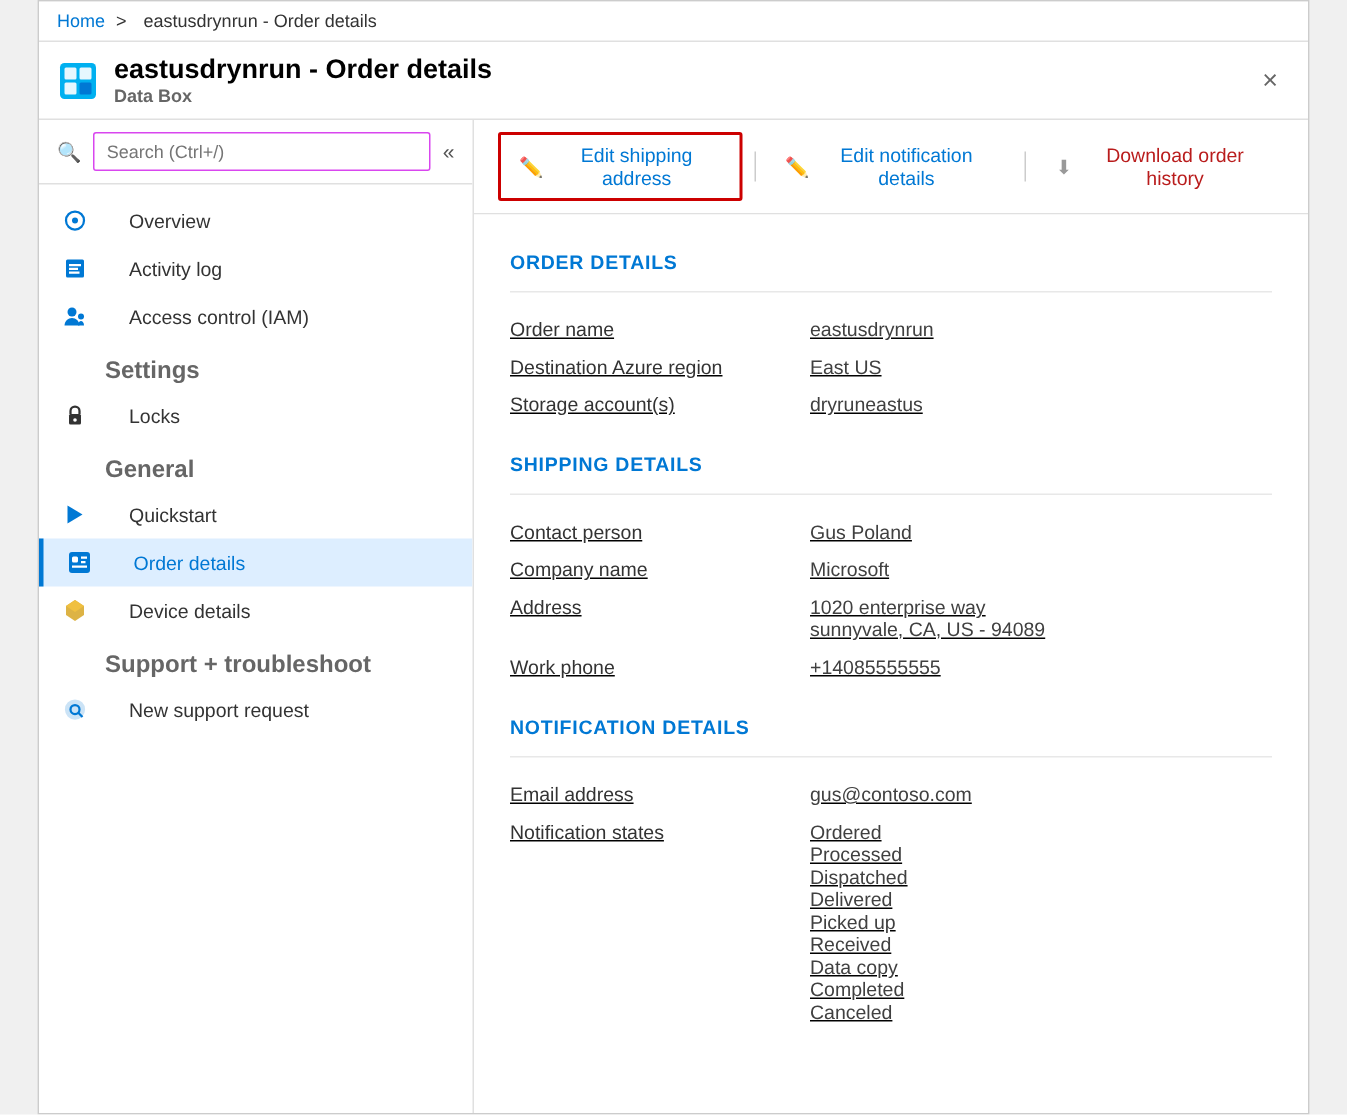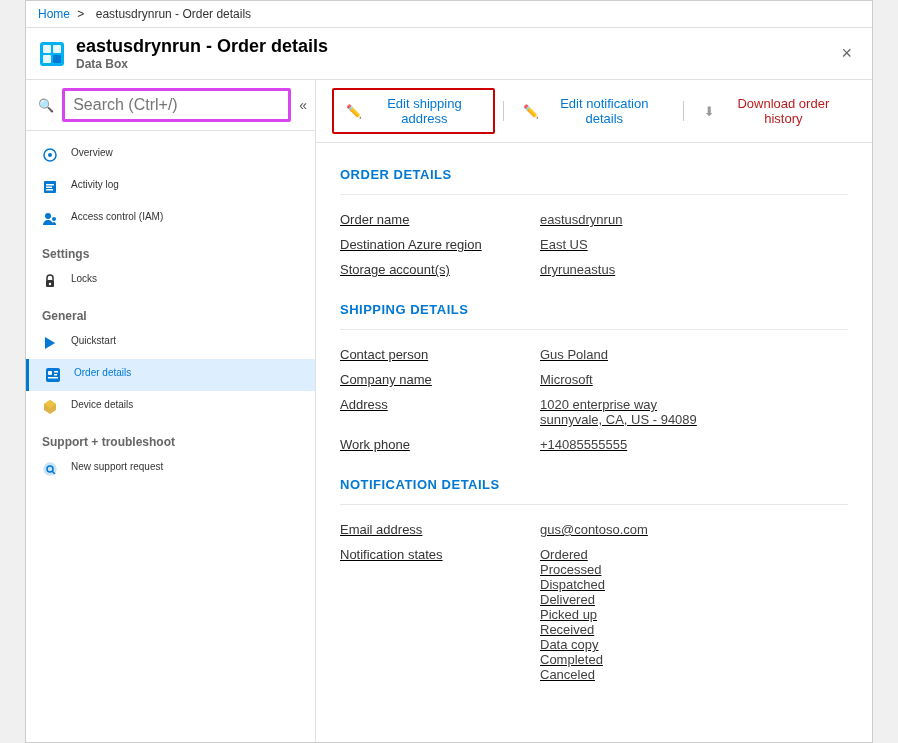--- a/index.html
+++ b/index.html
@@ -90,58 +90,59 @@
     }
     .sidebar-search {
       padding: 8px 12px;
       border-bottom: 1px solid #e0e0e0;
       display: flex;
       align-items: center;
       gap: 8px;
     }
     .sidebar-search input {
       flex: 1;
-      border: 3px solid #d946ef;
+      border: 1px solid #d946ef;
       padding: 5px 8px;
-      font-size: 16px;
+      font-size: 12px;
       outline: none;
       border-radius: 2px;
       color: #555;
     }
     .sidebar-collapse {
       cursor: pointer;
       color: #555;
       font-size: 14px;
       flex-shrink: 0;
     }
     .sidebar-nav {
       padding: 8px 0;
       flex: 1;
     }
     .nav-item {
       display: flex;
-      align-items: flex-start;
+      align-items: flex-end;
       padding: 8px 16px;
       cursor: pointer;
       color: #333;
-      font-size: 10px;
-      gap: 13px;
+      font-size: 13px;
+      gap: 28px;
     }
     .nav-item.active {
       background: #ddeeff;
       color: #0078d4;
     }
     .nav-item.active .nav-label {
       color: #0078d4;
     }
     .nav-section-label {
-      font-size: 12px;
+      font-size: 16px;
       font-weight: 600;
       color: #666;
       padding: 12px 16px 4px 16px;
+      margin-left: 28px;
     }
     .nav-icon {
       width: 16px;
       height: 16px;
       display: inline-flex;
       align-items: center;
       justify-content: center;
       flex-shrink: 0;
     }
     

